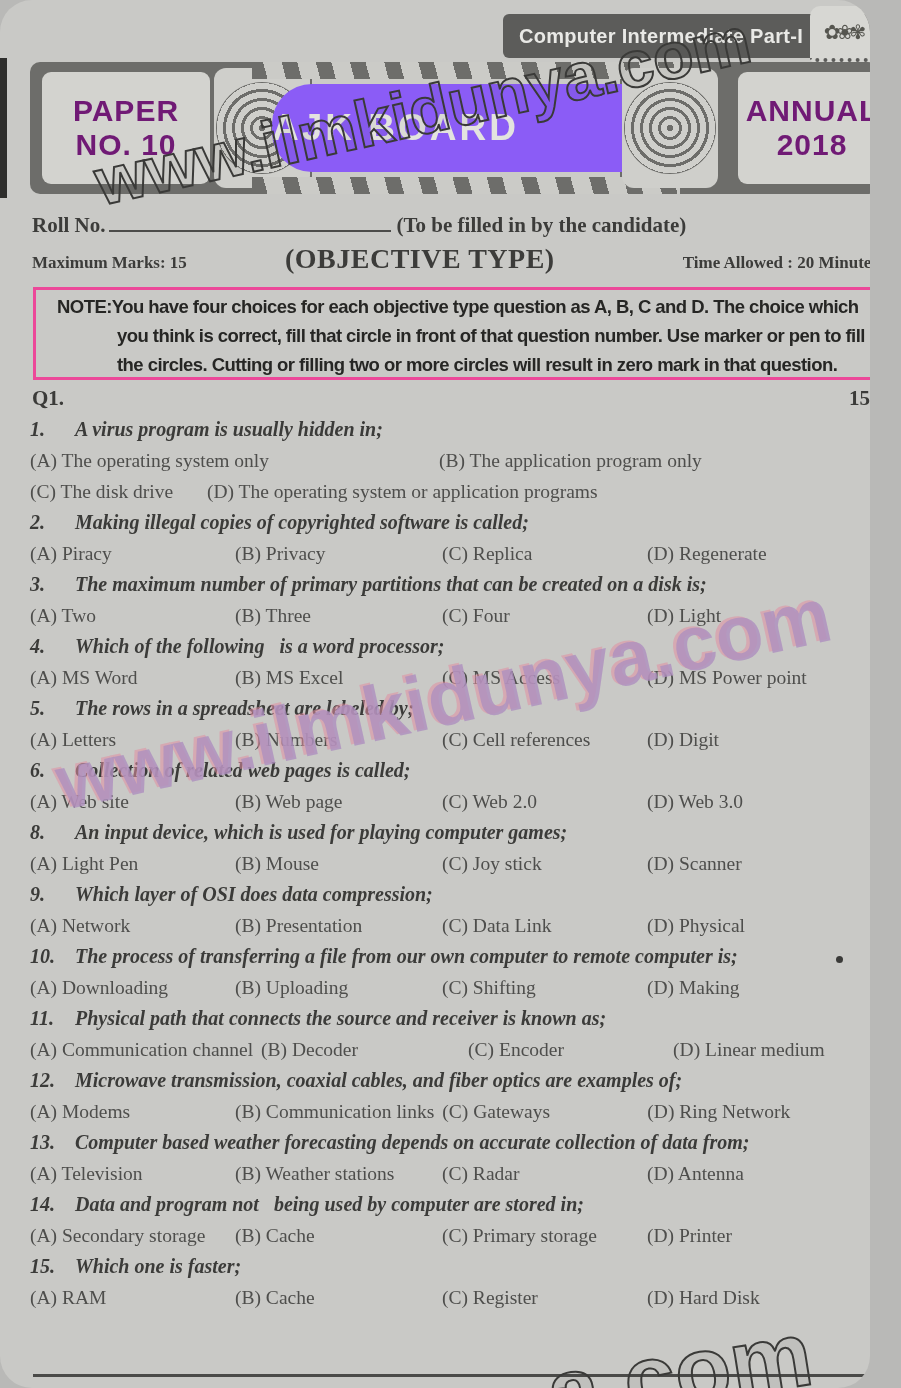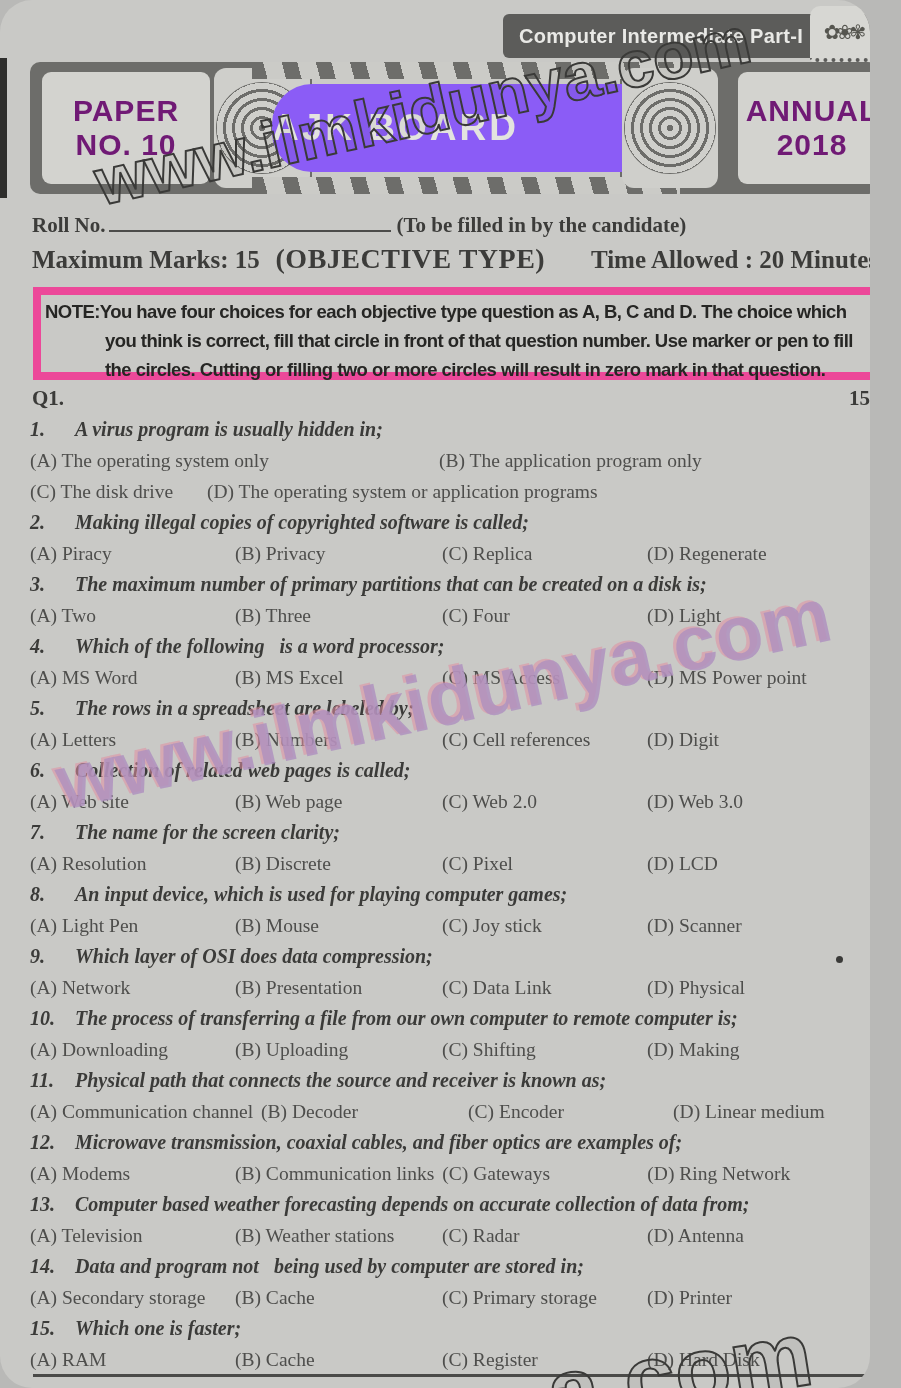--- a/index.html
+++ b/index.html
@@ -73,26 +73,26 @@
   .roll-row {
     position:absolute; left:32px; top:210px; width:846px;
     font-weight:bold; font-size:21px; color:#3c3c3a; white-space:nowrap;
   }
   .roll-blank { display:inline-block; width:282px; border-bottom:2px solid #4c4c4a; height:20px; margin:0 6px 0 3px; }
   .meta-row {
     position:absolute; left:32px; top:243px; width:846px;
     display:flex; justify-content:space-between; align-items:baseline;
     font-weight:bold; color:#3c3c3a; white-space:nowrap;
   }
-  .meta-marks, .meta-time { font-size:25px; }
+  .meta-marks, .meta-time { font-size:17px; }
   .meta-type { font-size:28px; letter-spacing:.5px; margin-right:30px; }
   
   .note-box {
     position:absolute; left:33px; top:287px; width:845px; height:93px;
-    border:8px solid #ec4899; box-sizing:border-box; padding:2px 6px 0 4px;
+    border:3px solid #ec4899; box-sizing:border-box; padding:2px 6px 0 21px;
     font-family:"Liberation Sans", sans-serif; font-weight:bold;
     font-size:18.5px; letter-spacing:-0.55px; color:#262624; line-height:29px; white-space:nowrap;
   }
   .note-cont { padding-left:60px; }
   
   .q1-row {
     position:absolute; left:32px; top:386px; width:846px;
     font-weight:bold; font-size:21px; color:#3b3b39;
     display:flex; justify-content:space-between;
   }
@@ -208,24 +208,20 @@
     <div>
       <div class="q-row"><span class="q-num">5.</span><span class="q-text">The rows in a spreadsheet are lebeled by;</span></div>
       <div class="opts"><span class="opt">(A) Letters</span><span class="opt b">(B) Numbers</span><span class="opt">(C) Cell references</span><span class="opt last">(D) Digit</span></div>
     </div>
 
     <div>
       <div class="q-row"><span class="q-num">6.</span><span class="q-text">Collection of related web pages is called;</span></div>
       <div class="opts"><span class="opt">(A) Web site</span><span class="opt b">(B) Web page</span><span class="opt">(C) Web 2.0</span><span class="opt last">(D) Web 3.0</span></div>
     </div>
 
-    <div>
-      <div class="q-row"><span class="q-num">7.</span><span class="q-text">The name for the screen clarity;</span></div>
-      <div class="opts"><span class="opt">(A) Resolution</span><span class="opt b">(B) Discrete</span><span class="opt">(C) Pixel</span><span class="opt last">(D) LCD</span></div>
-    </div>
 
     <div>
       <div class="q-row"><span class="q-num">8.</span><span class="q-text">An input device, which is used for playing computer games;</span></div>
       <div class="opts"><span class="opt">(A) Light Pen</span><span class="opt b">(B) Mouse</span><span class="opt">(C) Joy stick</span><span class="opt last">(D) Scanner</span></div>
     </div>
 
     <div>
       <div class="q-row"><span class="q-num">9.</span><span class="q-text">Which layer of OSI does data compression;</span></div>
       <div class="opts"><span class="opt">(A) Network</span><span class="opt b">(B) Presentation</span><span class="opt">(C) Data Link</span><span class="opt last">(D) Physical</span></div>
     </div>

